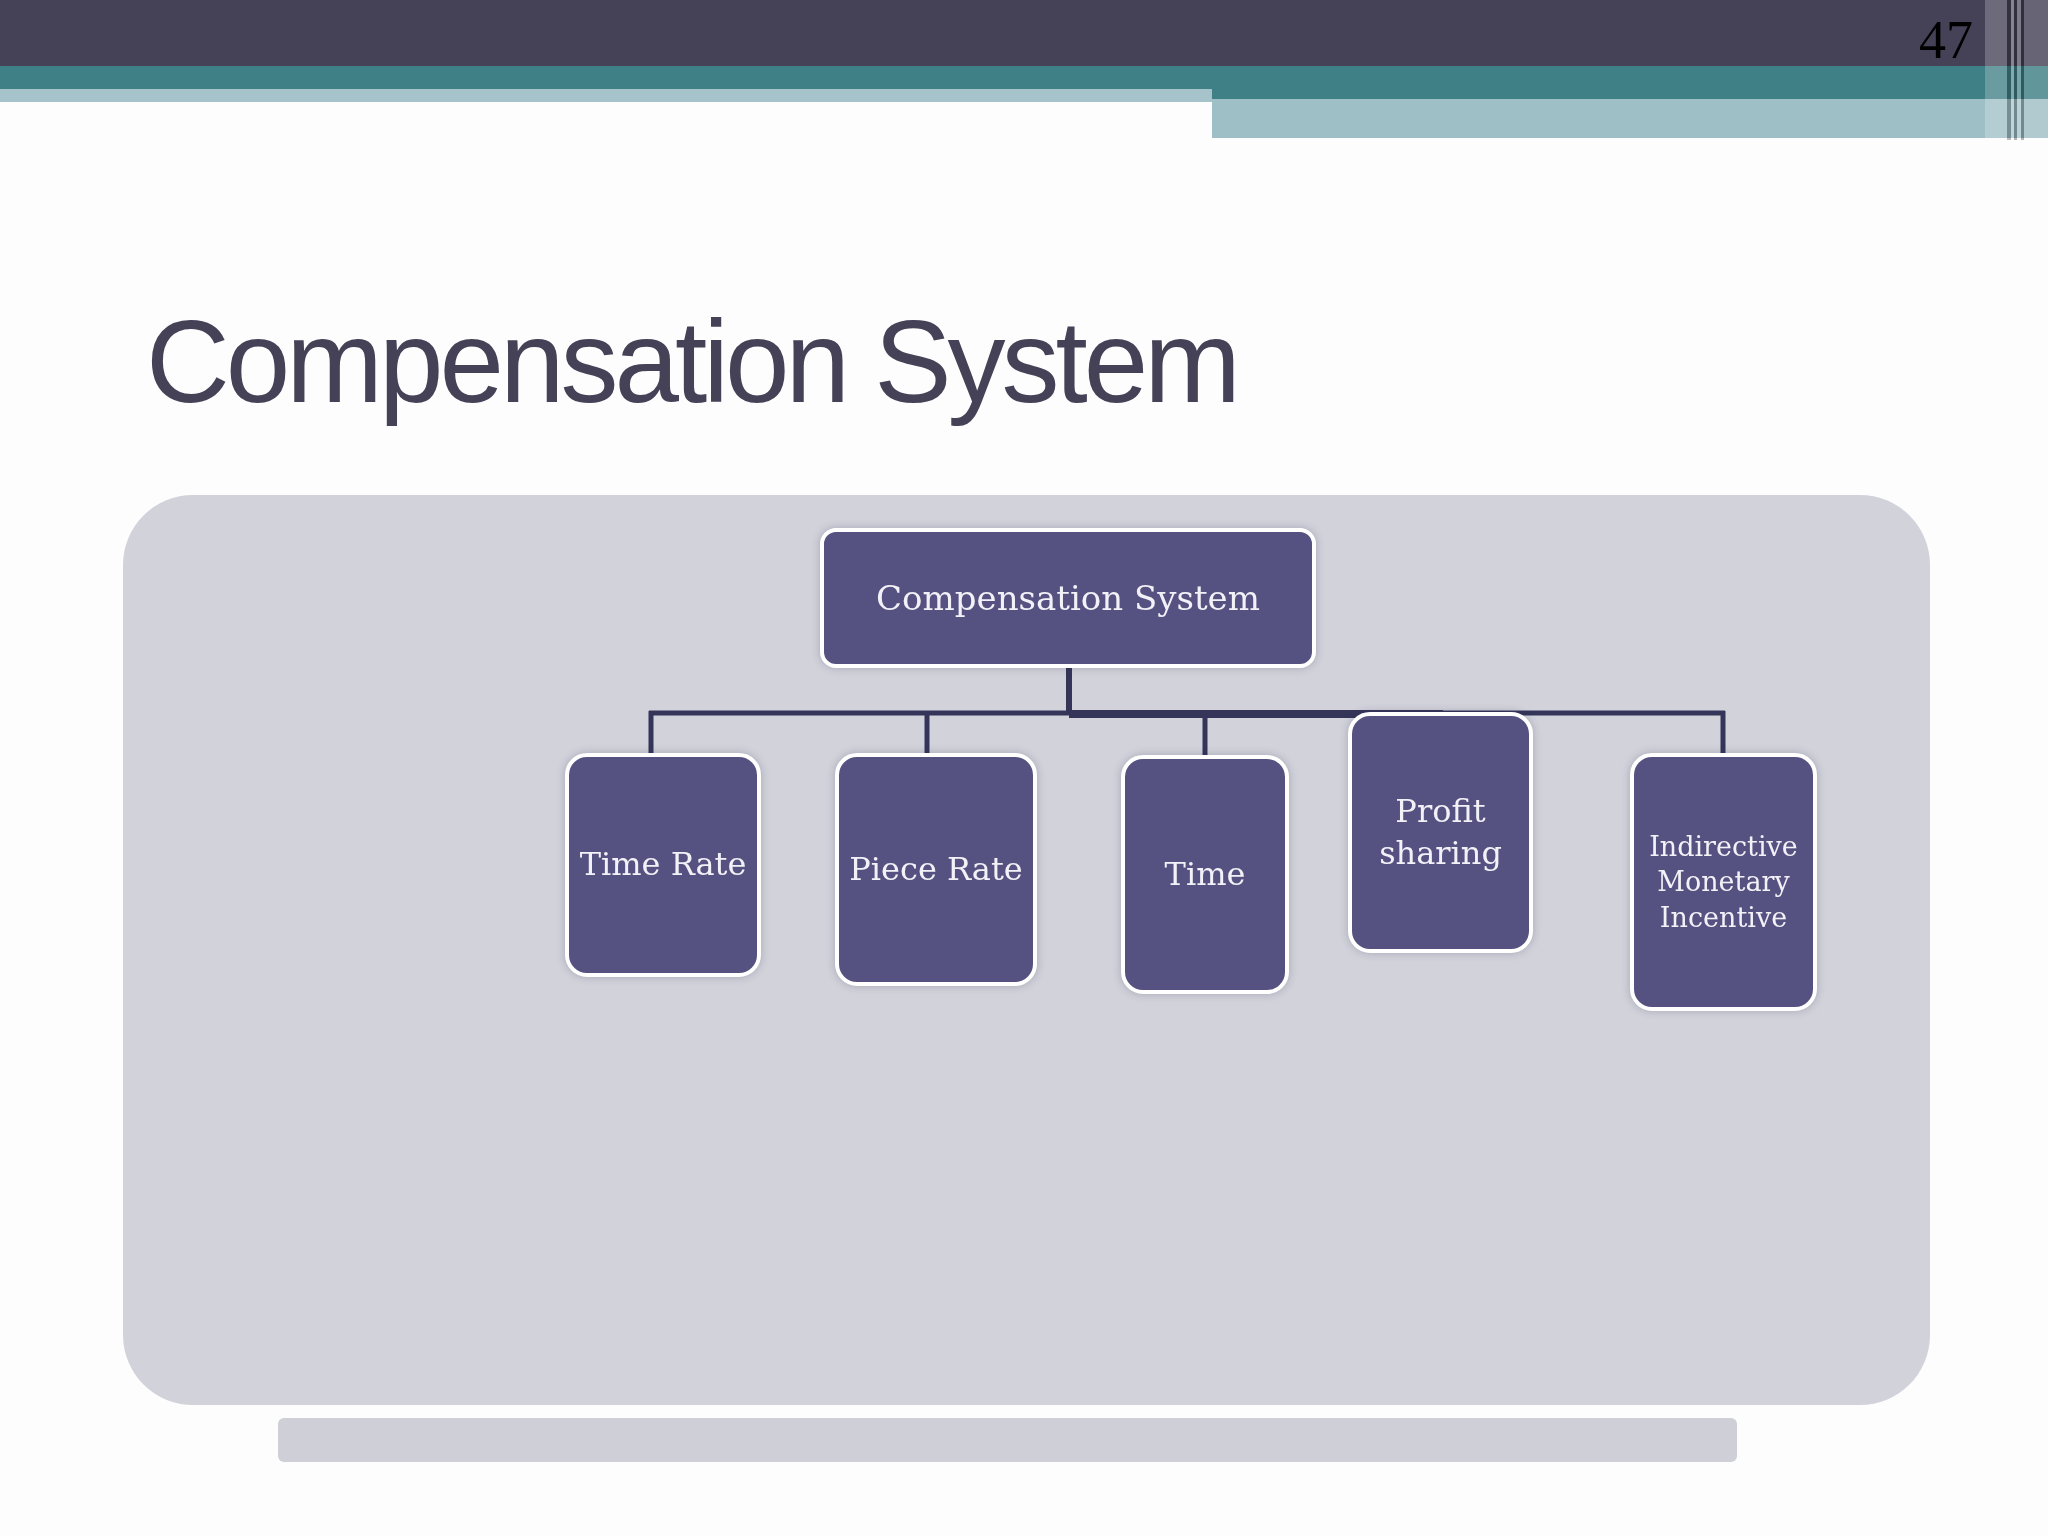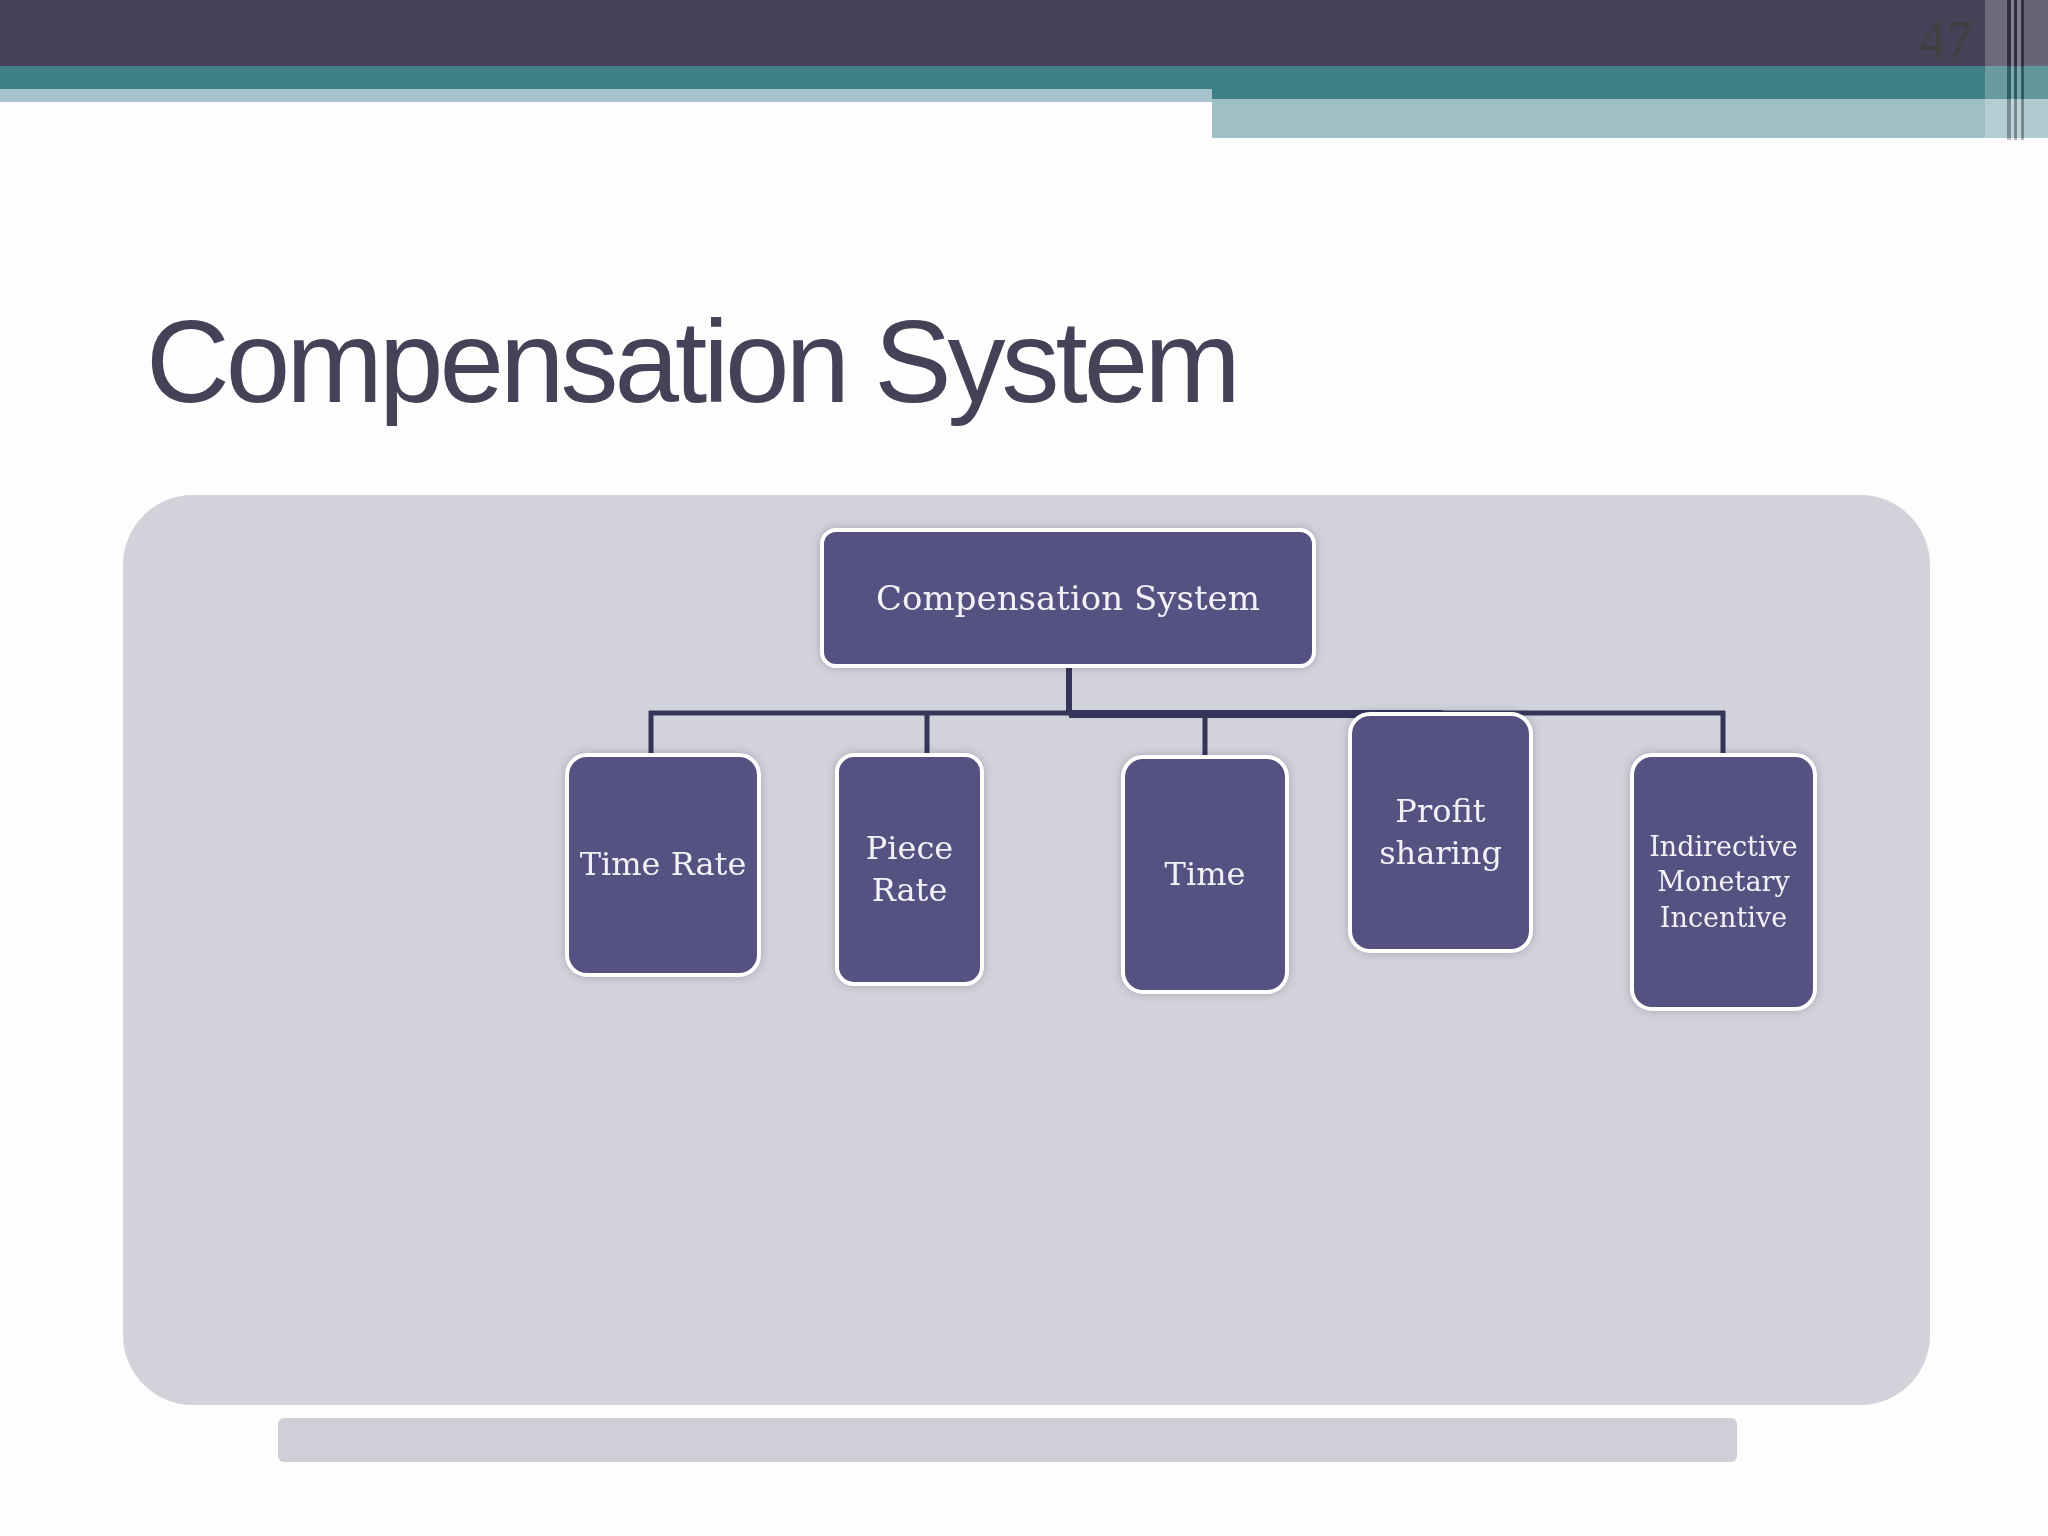--- a/index.html
+++ b/index.html
@@ -16,42 +16,42 @@
   .stripes{position:absolute;left:1980px;top:0;width:68px;height:140px;}
   .stripes div{position:absolute;top:0;height:140px;}
   .st1{left:5px;width:22px;background:rgba(255,255,255,.22);}
   .st2{left:27px;width:4px;background:rgba(0,0,0,.25);}
   .st3{left:31px;width:3px;background:rgba(255,255,255,.35);}
   .st4{left:34px;width:3px;background:rgba(0,0,0,.28);}
   .st5{left:37px;width:4px;background:rgba(255,255,255,.30);}
   .st6{left:41px;width:3px;background:rgba(0,0,0,.28);}
   .st7{left:44px;width:24px;background:rgba(255,255,255,.18);}
 
-  .page-number{position:absolute;right:75px;top:12px;color:#404040;
+  .page-number{position:absolute;right:75px;top:12px;color:#000000;
        font-family:"Liberation Serif",serif;font-size:54px;line-height:1.05;}
 
   
   .slide-title{position:absolute;left:146px;top:304px;margin:0;
        font-size:116px;font-weight:400;letter-spacing:-4px;color:#454257;
        font-family:"Liberation Sans",sans-serif;line-height:1;}
 
   
   .panel{position:absolute;left:123px;top:495px;width:1807px;height:910px;
        background:#d2d2db;border-radius:70px;}
 
   .connectors{position:absolute;left:0;top:0;width:2048px;height:1536px;pointer-events:none;}
 
   .node{position:absolute;display:flex;align-items:center;justify-content:center;
        text-align:center;background:#555181;border:4px solid #ffffff;
        color:#f2f1f7;font-family:"DejaVu Serif",serif;
        box-shadow:0 0 8px rgba(40,40,70,.25);box-sizing:border-box;}
   .node-root{left:820px;top:528px;width:496px;height:140px;border-radius:16px;font-size:34px;}
   .node-child{border-radius:22px;font-size:32px;line-height:1.3;padding:0 4px;}
   .node-c1{left:565px;top:753px;width:196px;height:224px;}
-  .node-c2{left:835px;top:753px;width:149px;height:233px;border-radius:19px;}
+  .node-c2{left:835px;top:753px;width:202px;height:233px;}
   .node-c3{left:1121px;top:755px;width:168px;height:239px;}
   .node-c4{left:1348px;top:712px;width:185px;height:241px;}
   .node-c5{left:1630px;top:753px;width:187px;height:258px;font-size:27px;}
 
   
   .bottom-bar{position:absolute;left:278px;top:1418px;width:1459px;height:44px;
        background:#cfcfd8;border-radius:6px;}
 </style>
 </head>
 <body>

